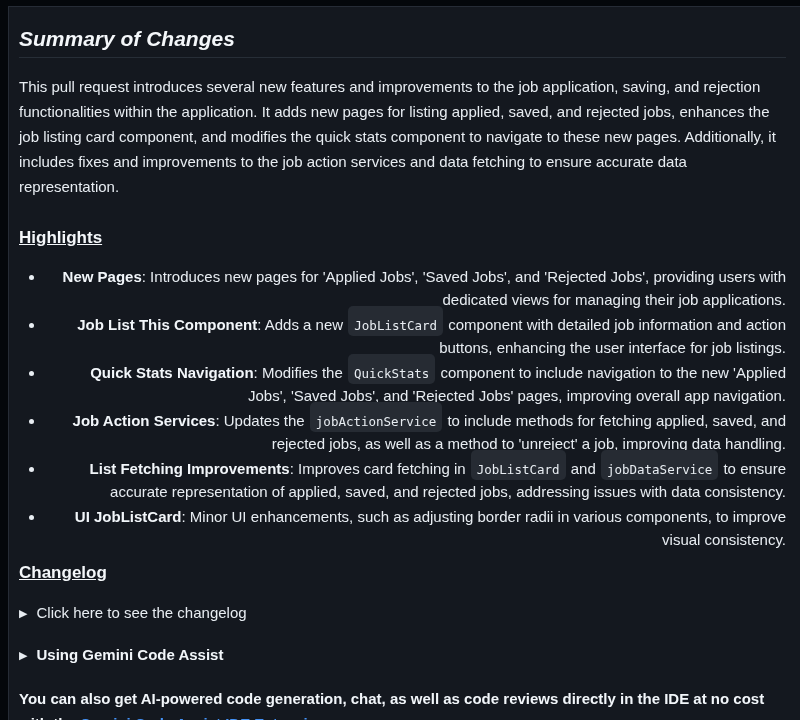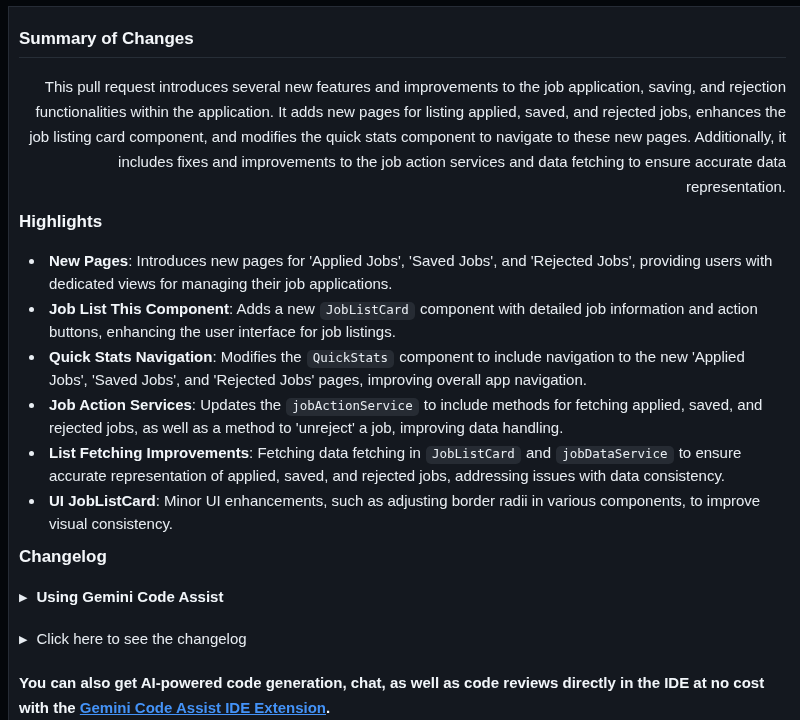--- a/index.html
+++ b/index.html
@@ -19,53 +19,56 @@
     border-top: 1px solid #262c36;
     border-left: 1px solid #262c36;
     padding: 19px 14px 0 10px;
     color: #e8edf2;
     font-size: 15px;
     line-height: 25px;
     overflow: hidden;
   }
   h1.summary-title {
     margin: 0;
-    font-size: 17px;
+    font-size: 21px;
     line-height: 26px;
     font-weight: 700;
     color: #f4f7fa;
     padding-bottom: 5px;
     border-bottom: 1px solid #272e37;
+    font-style: italic;
   }
-  p.intro { margin: 16px 0 12px 0; text-align: right; }
+  p.intro { margin: 16px 0 28px 0; }
   h3.section-heading {
     margin: 0;
     font-size: 17px;
     line-height: 22px;
     font-weight: 700;
     color: #f4f7fa;
+    text-decoration: underline;
   }
   h3.changelog-heading { margin-top: 11px; }
   ul.highlights-list {
     margin: 16px 0 0 0;
     padding-left: 26px;
   }
   ul.highlights-list li {
     line-height: 23px;
     padding-left: 4px;
+    text-align: right;
   }
   ul.highlights-list li + li { margin-top: 2px; }
   .b { font-weight: 700; color: #f2f6fa; }
   code.inline-code {
     font-family: "DejaVu Sans Mono", "Liberation Mono", monospace;
     font-size: 12.5px;
     line-height: 1;
     background: #262b33;
     color: #e8edf2;
-    padding: 0 6px 3px 6px;
+    padding: 12px 6px 3px 6px;
     border-radius: 5px;
     margin: 0 1px;
   }
   details.collapsible { margin-top: 17px; }
   details.collapsible summary {
     list-style: none;
     cursor: pointer;
     line-height: 24px;
   }
   details.collapsible summary::-webkit-details-marker { display: none; }
@@ -97,33 +100,33 @@
 
   <p class="intro">This pull request introduces several new features and improvements to the job application, saving, and rejection functionalities within the application. It adds new pages for listing applied, saved, and rejected jobs, enhances the job listing card component, and modifies the quick stats component to navigate to these new pages. Additionally, it includes fixes and improvements to the job action services and data fetching to ensure accurate data representation.</p>
 
   <h3 class="section-heading">Highlights</h3>
 
   <ul class="highlights-list">
       <li><span class="b">New Pages</span><span>: Introduces new pages for 'Applied Jobs', 'Saved Jobs', and 'Rejected Jobs', providing users with dedicated views for managing their job applications.</span></li>
       <li><span class="b">Job List This Component</span><span>: Adds a new </span><code class="inline-code">JobListCard</code><span> component with detailed job information and action buttons, enhancing the user interface for job listings.</span></li>
       <li><span class="b">Quick Stats Navigation</span><span>: Modifies the </span><code class="inline-code">QuickStats</code><span> component to include navigation to the new 'Applied Jobs', 'Saved Jobs', and 'Rejected Jobs' pages, improving overall app navigation.</span></li>
       <li><span class="b">Job Action Services</span><span>: Updates the </span><code class="inline-code">jobActionService</code><span> to include methods for fetching applied, saved, and rejected jobs, as well as a method to 'unreject' a job, improving data handling.</span></li>
-      <li><span class="b">List Fetching Improvements</span><span>: Fetching data fetching in </span><code class="inline-code">JobListCard</code><span> and </span><code class="inline-code">jobDataService</code><span> to ensure accurate representation of applied, saved, and rejected jobs, addressing issues with data consistency.</span></li>
+      <li><span class="b">List Fetching Improvements</span><span>: Improves card fetching in </span><code class="inline-code">JobListCard</code><span> and </span><code class="inline-code">jobDataService</code><span> to ensure accurate representation of applied, saved, and rejected jobs, addressing issues with data consistency.</span></li>
       <li><span class="b">UI JobListCard</span><span>: Minor UI enhancements, such as adjusting border radii in various components, to improve visual consistency.</span></li>
     </ul>
 
   <h3 class="section-heading changelog-heading">Changelog</h3>
 
   <details class="collapsible">
     <summary>
-      <span class="tri">▶</span><span class="b">Using Gemini Code Assist</span>
+      <span class="tri">▶</span><span>Click here to see the changelog</span>
     </summary>
   </details>
 
   <details class="collapsible">
     <summary>
-      <span class="tri">▶</span><span>Click here to see the changelog</span>
+      <span class="tri">▶</span><span class="b">Using Gemini Code Assist</span>
     </summary>
   </details>
 
   <p class="footer-note"><span>You can also get AI-powered code generation, chat, as well as code reviews directly in the IDE at no cost with the </span><a href="#" class="ide-link">Gemini Code Assist IDE Extension</a><span>.</span></p>
 
 </div>
 
 </body></html>

